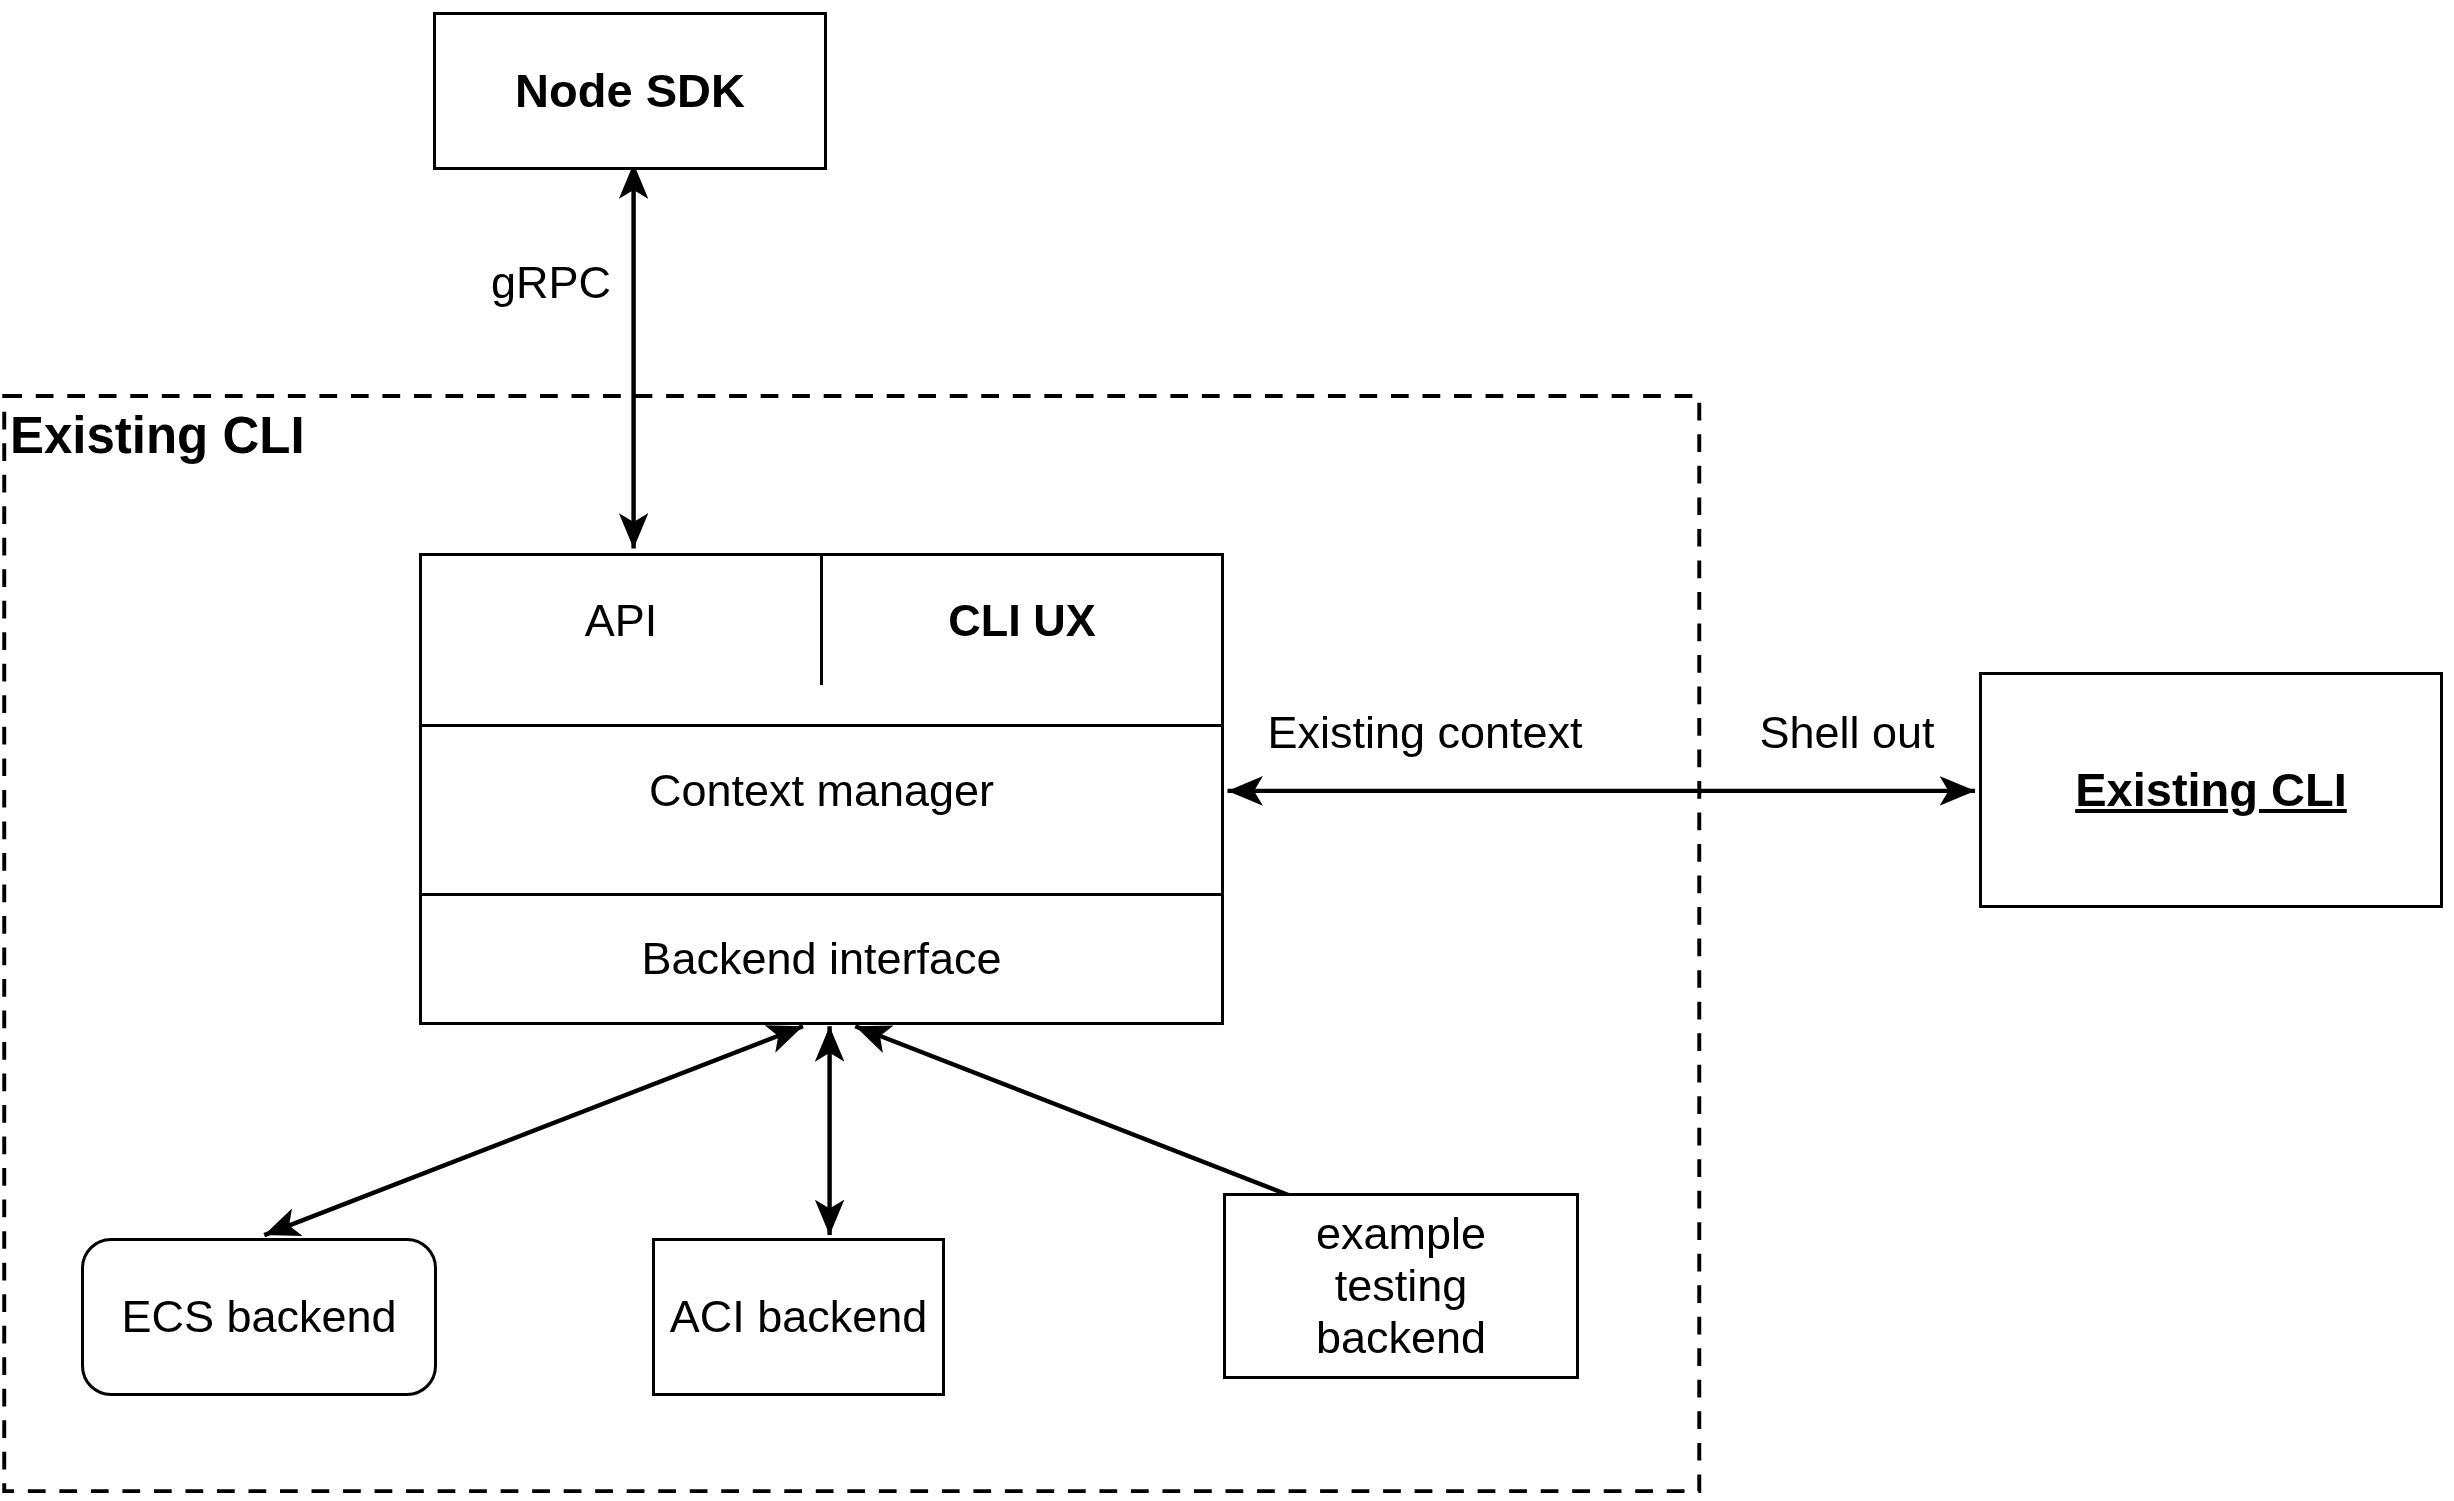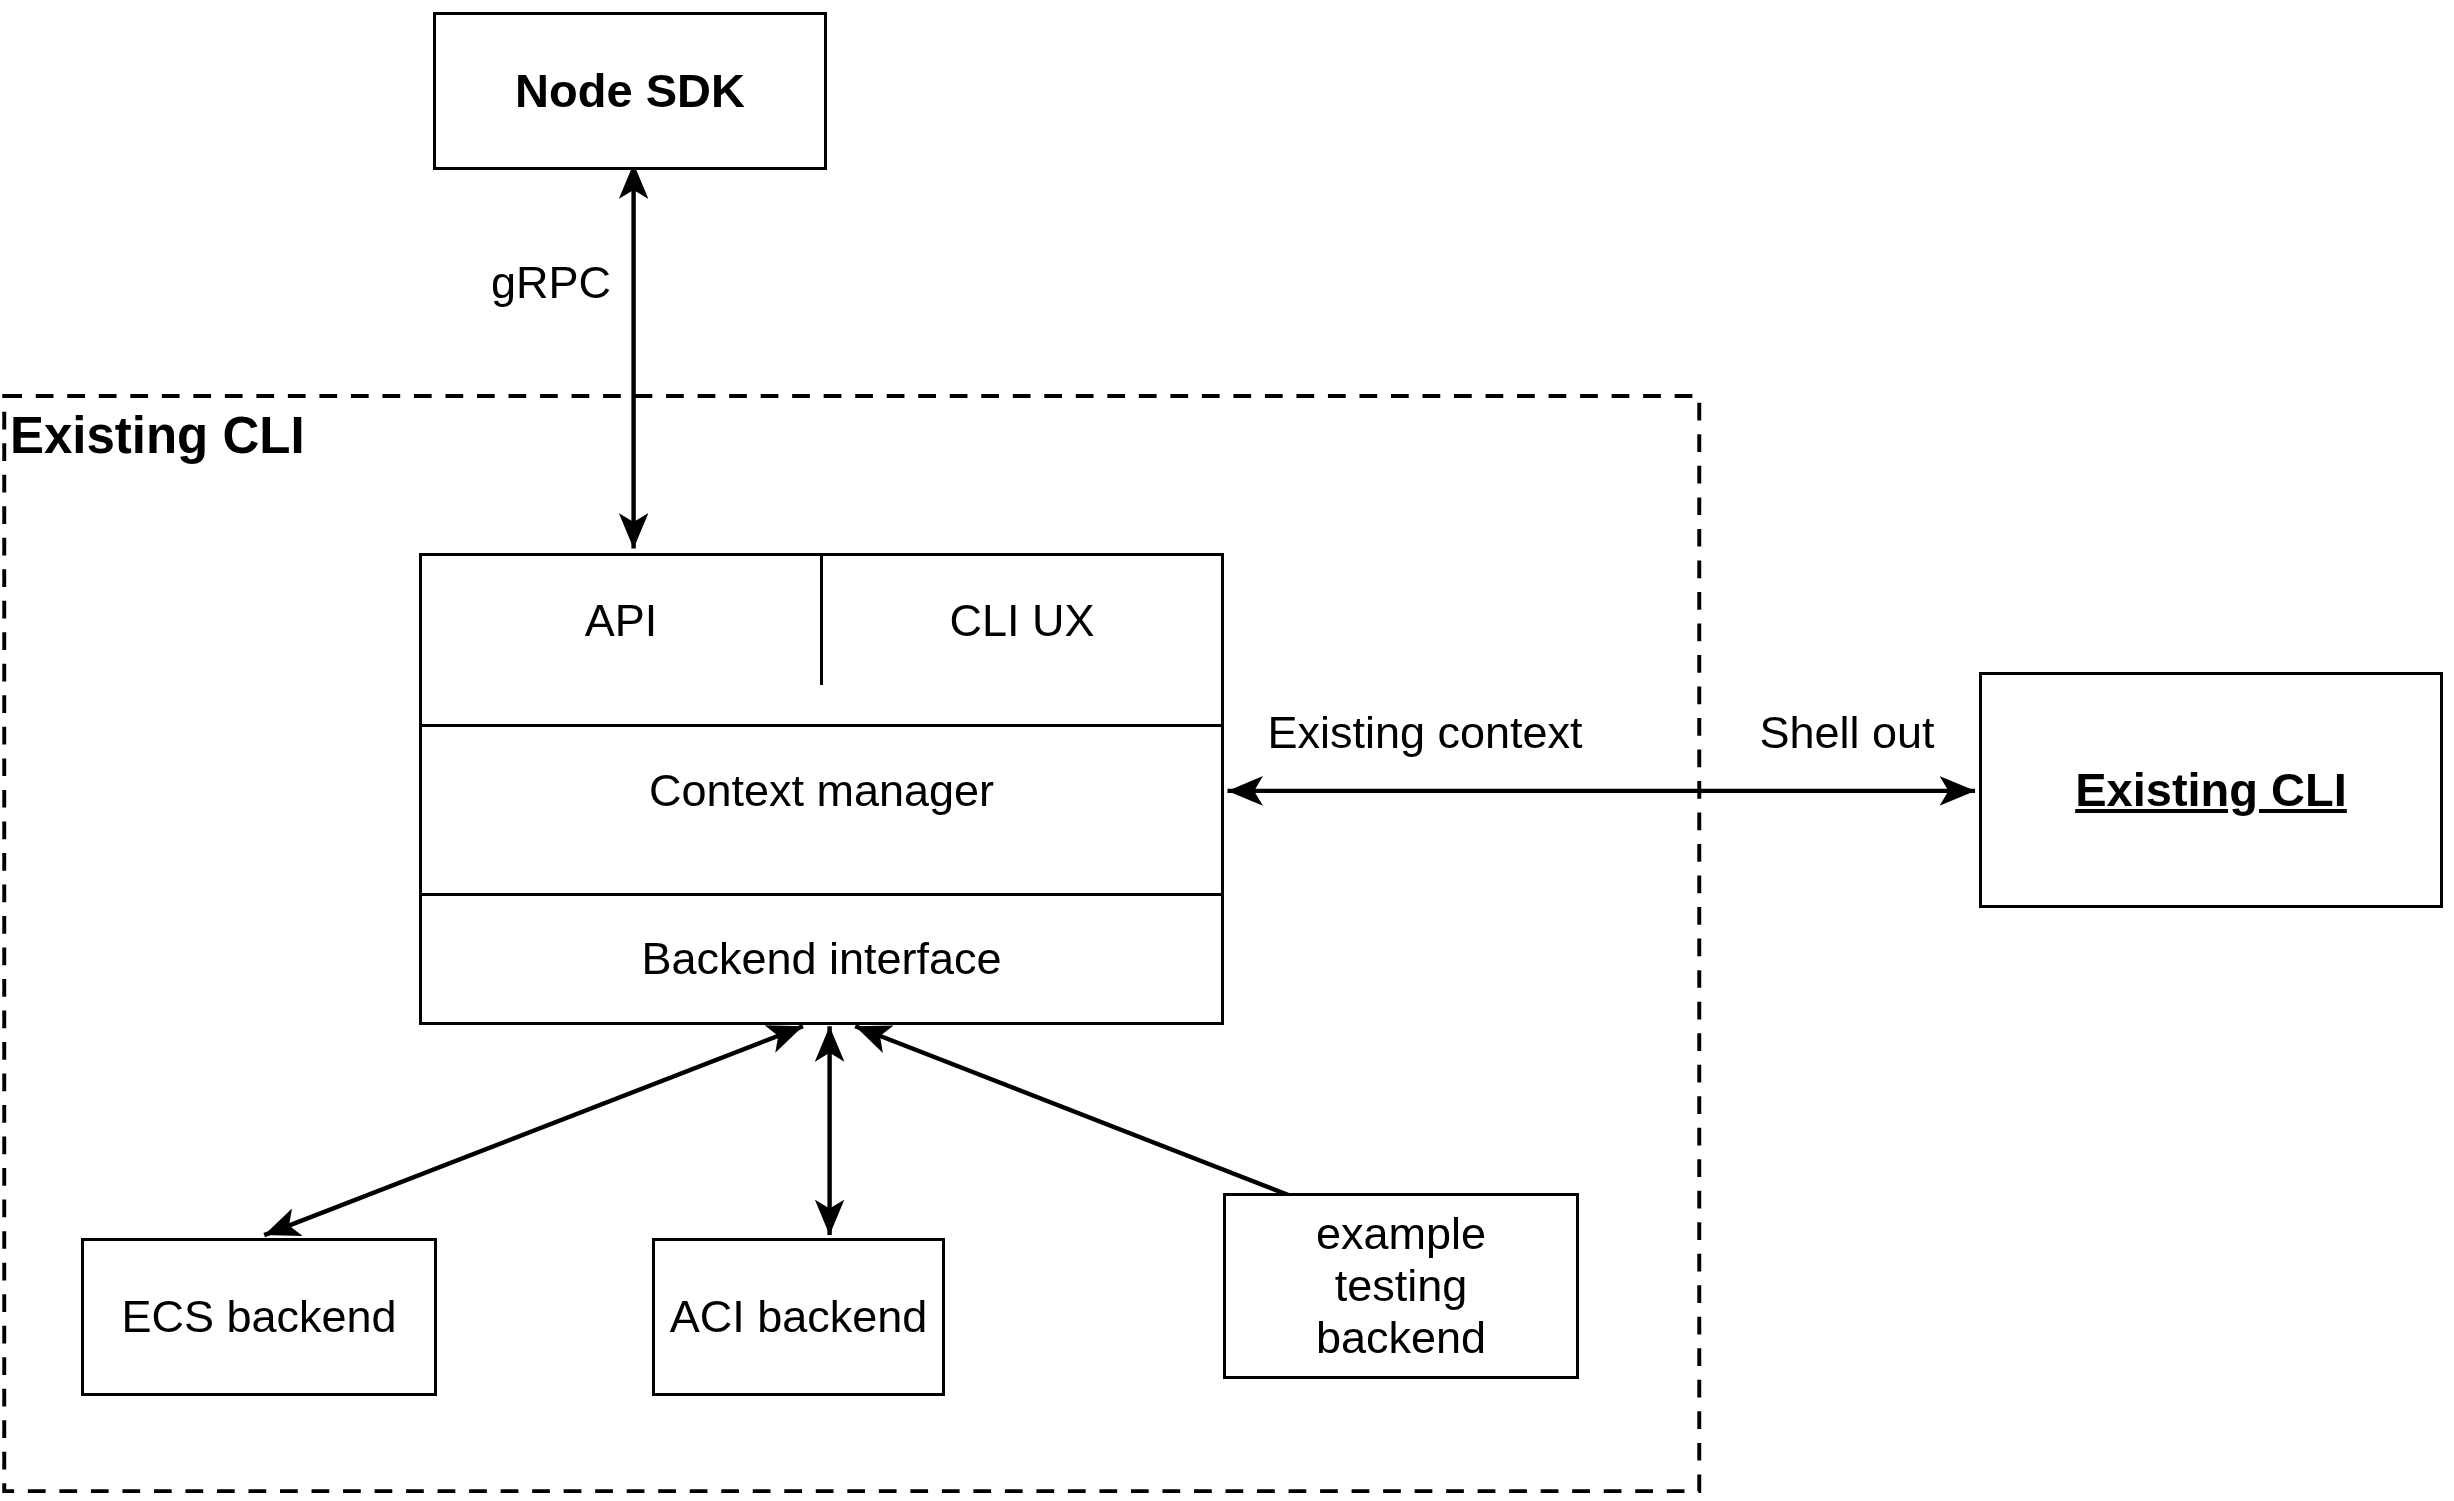--- a/index.html
+++ b/index.html
@@ -45,21 +45,21 @@
     justify-content: center;
     min-height: 0;
   }
   .stack .row.split { align-items: stretch; justify-content: flex-start; padding: 0; }
   .stack .cell {
     flex: 1 1 0;
     display: flex;
     align-items: center;
     justify-content: center;
   }
-  .stack .cell.right { border-left: 3.9px solid #000000; }
+  .stack .cell.right { border-left: 3.9px solid #000000; font-weight: bold; }
   .stack .row.mid, .stack .row.bot { border-top: 3.9px solid #000000; }
   .edge-label {
     position: absolute;
     transform: translate(-50%, -50%);
     white-space: nowrap;
     font-size: 45px;
     z-index: 2;
     background: transparent;
   }
   .container-label {
@@ -123,21 +123,21 @@
     </div>
   </div>
 
   <div class="edge-label" style="left:1425px; top:733px;">Existing context</div>
   <div class="edge-label" style="left:1847px; top:733px;">Shell out</div>
 
   <div class="box title" style="left:1979px; top:672px; width:464px; height:236px;text-decoration:underline;">
     <span>Existing CLI</span>
   </div>
 
-  <div class="box" style="left:81px; top:1238px; width:356px; height:158px;">
+  <div class="box" style="left:81px; top:1238px; width:356px; height:158px;border-radius:30px;">
     <span>ECS backend</span>
   </div>
 
   <div class="box" style="left:652px; top:1238px; width:293px; height:158px;">
     <span>ACI backend</span>
   </div>
 
   <div class="box" style="left:1223px; top:1193px; width:356px; height:186px;">
     <span class="example-label">example testing backend</span>
   </div>

